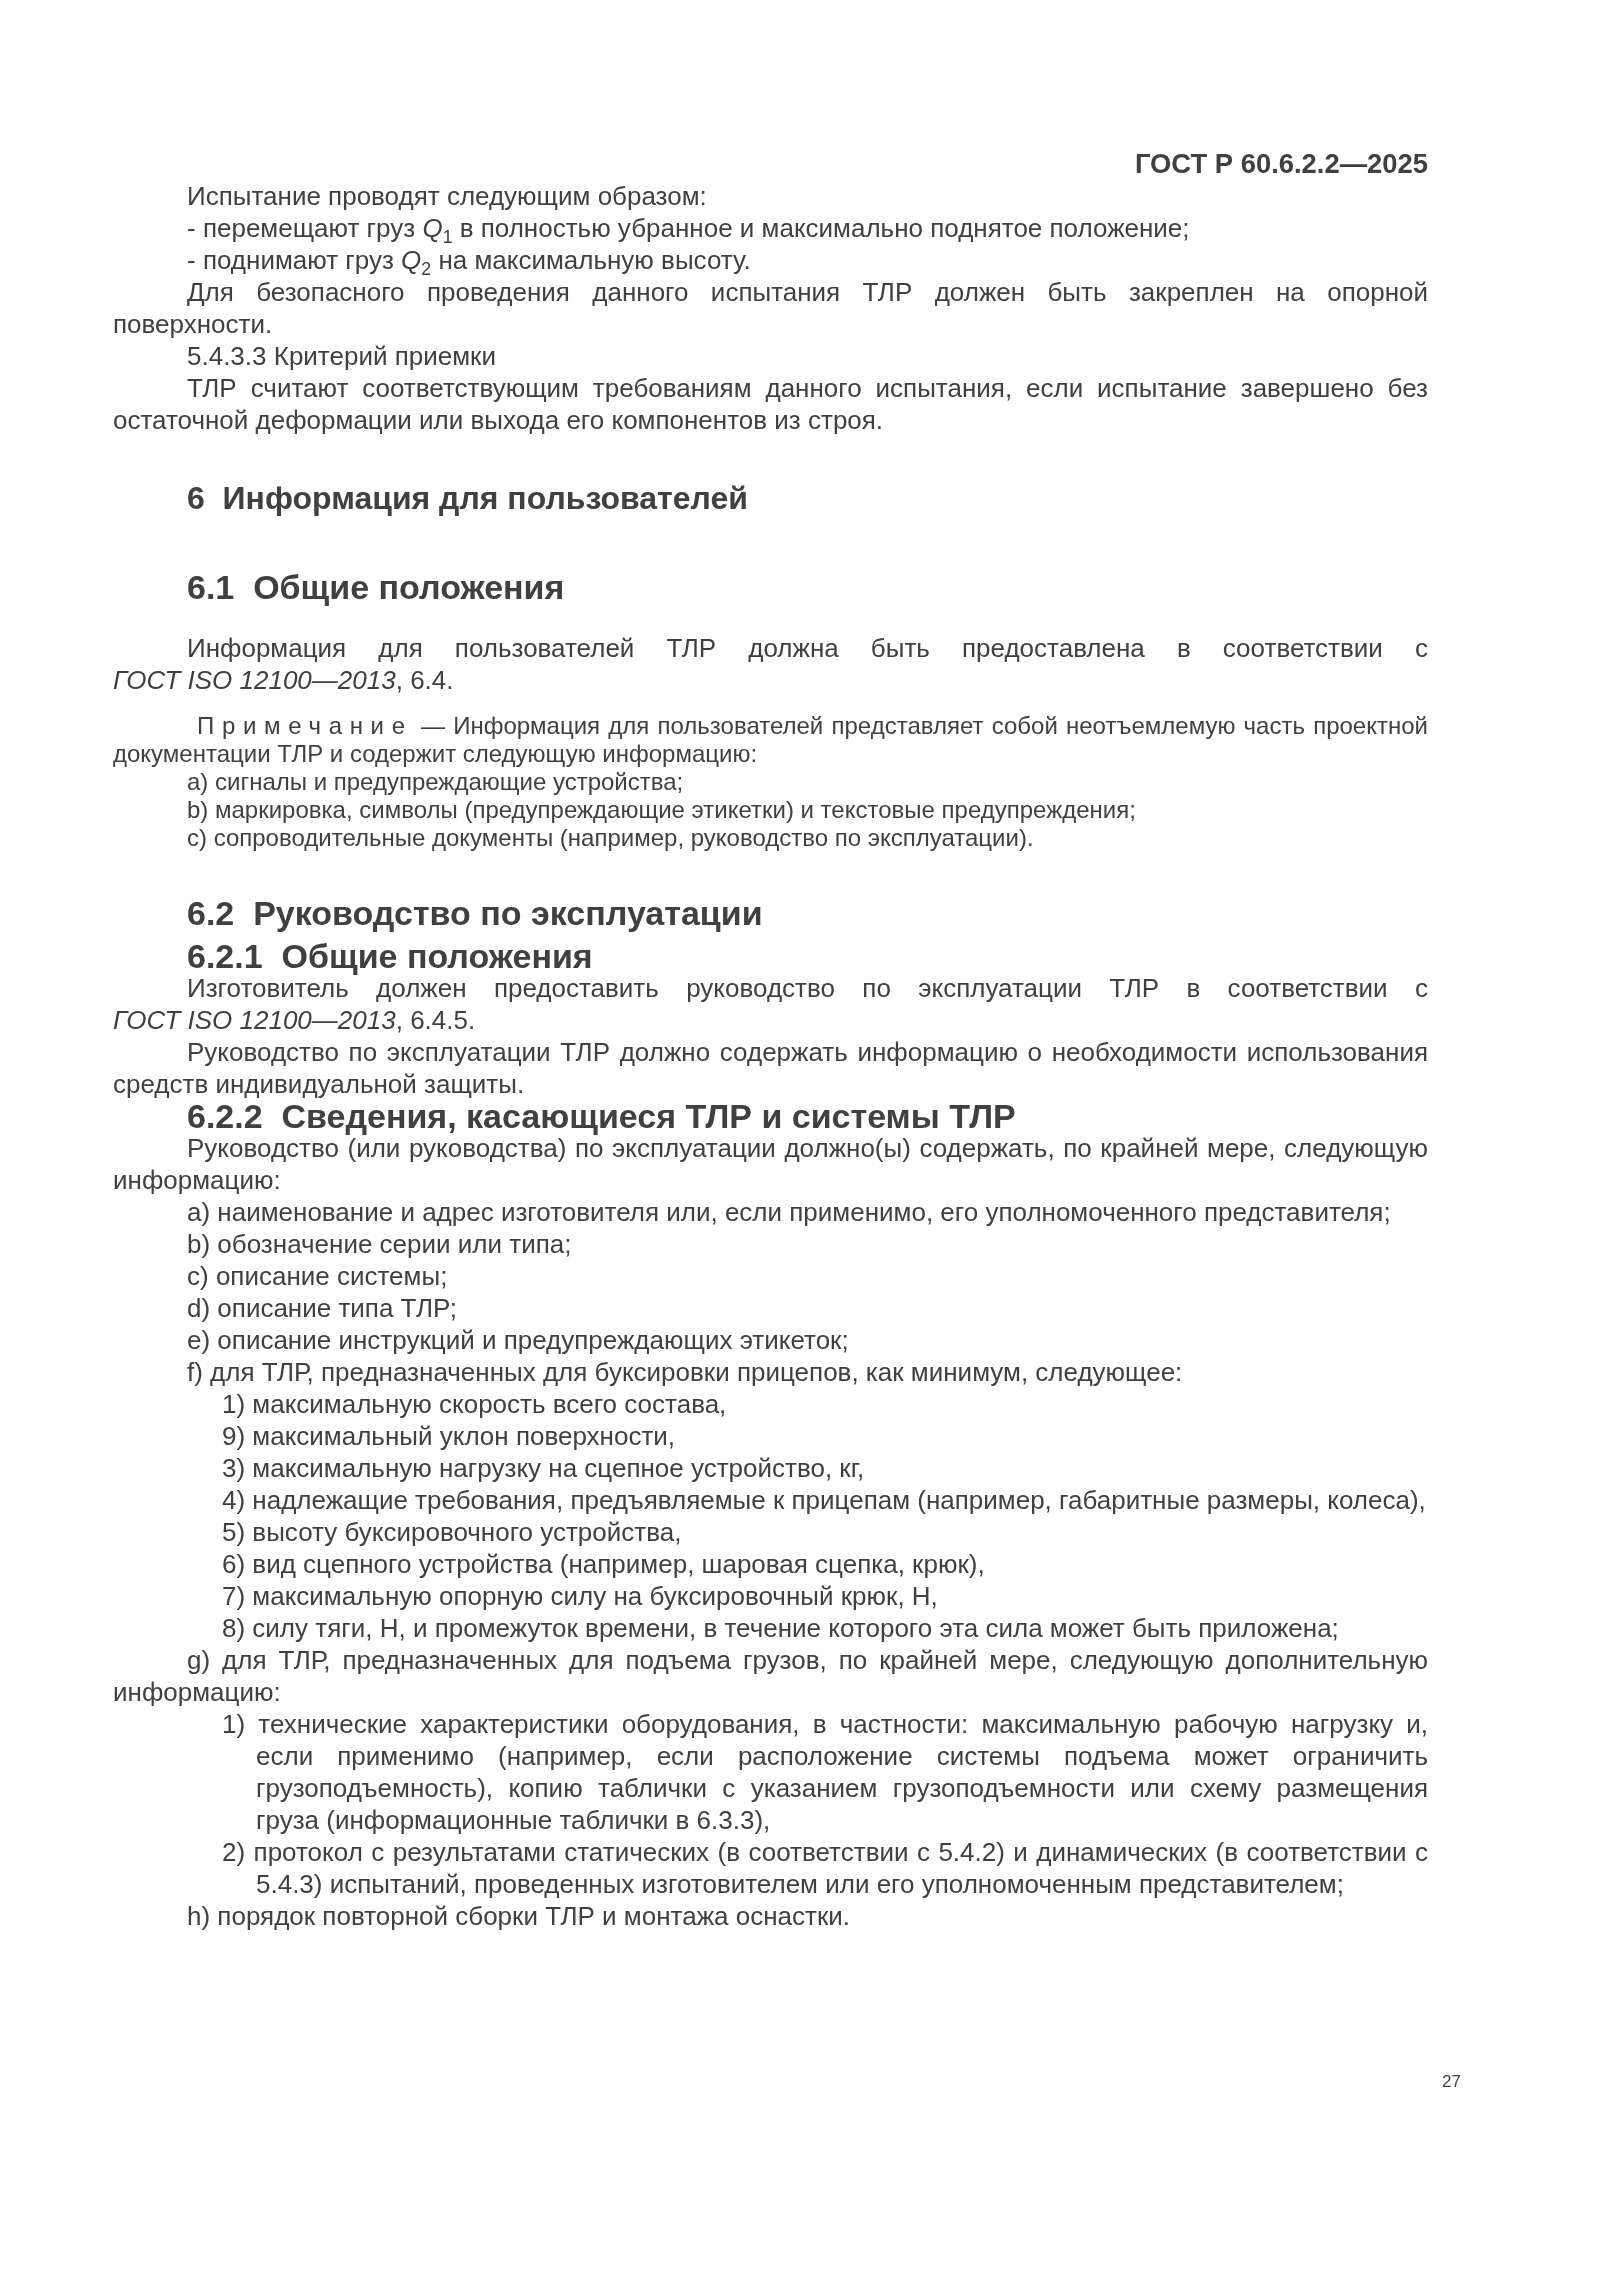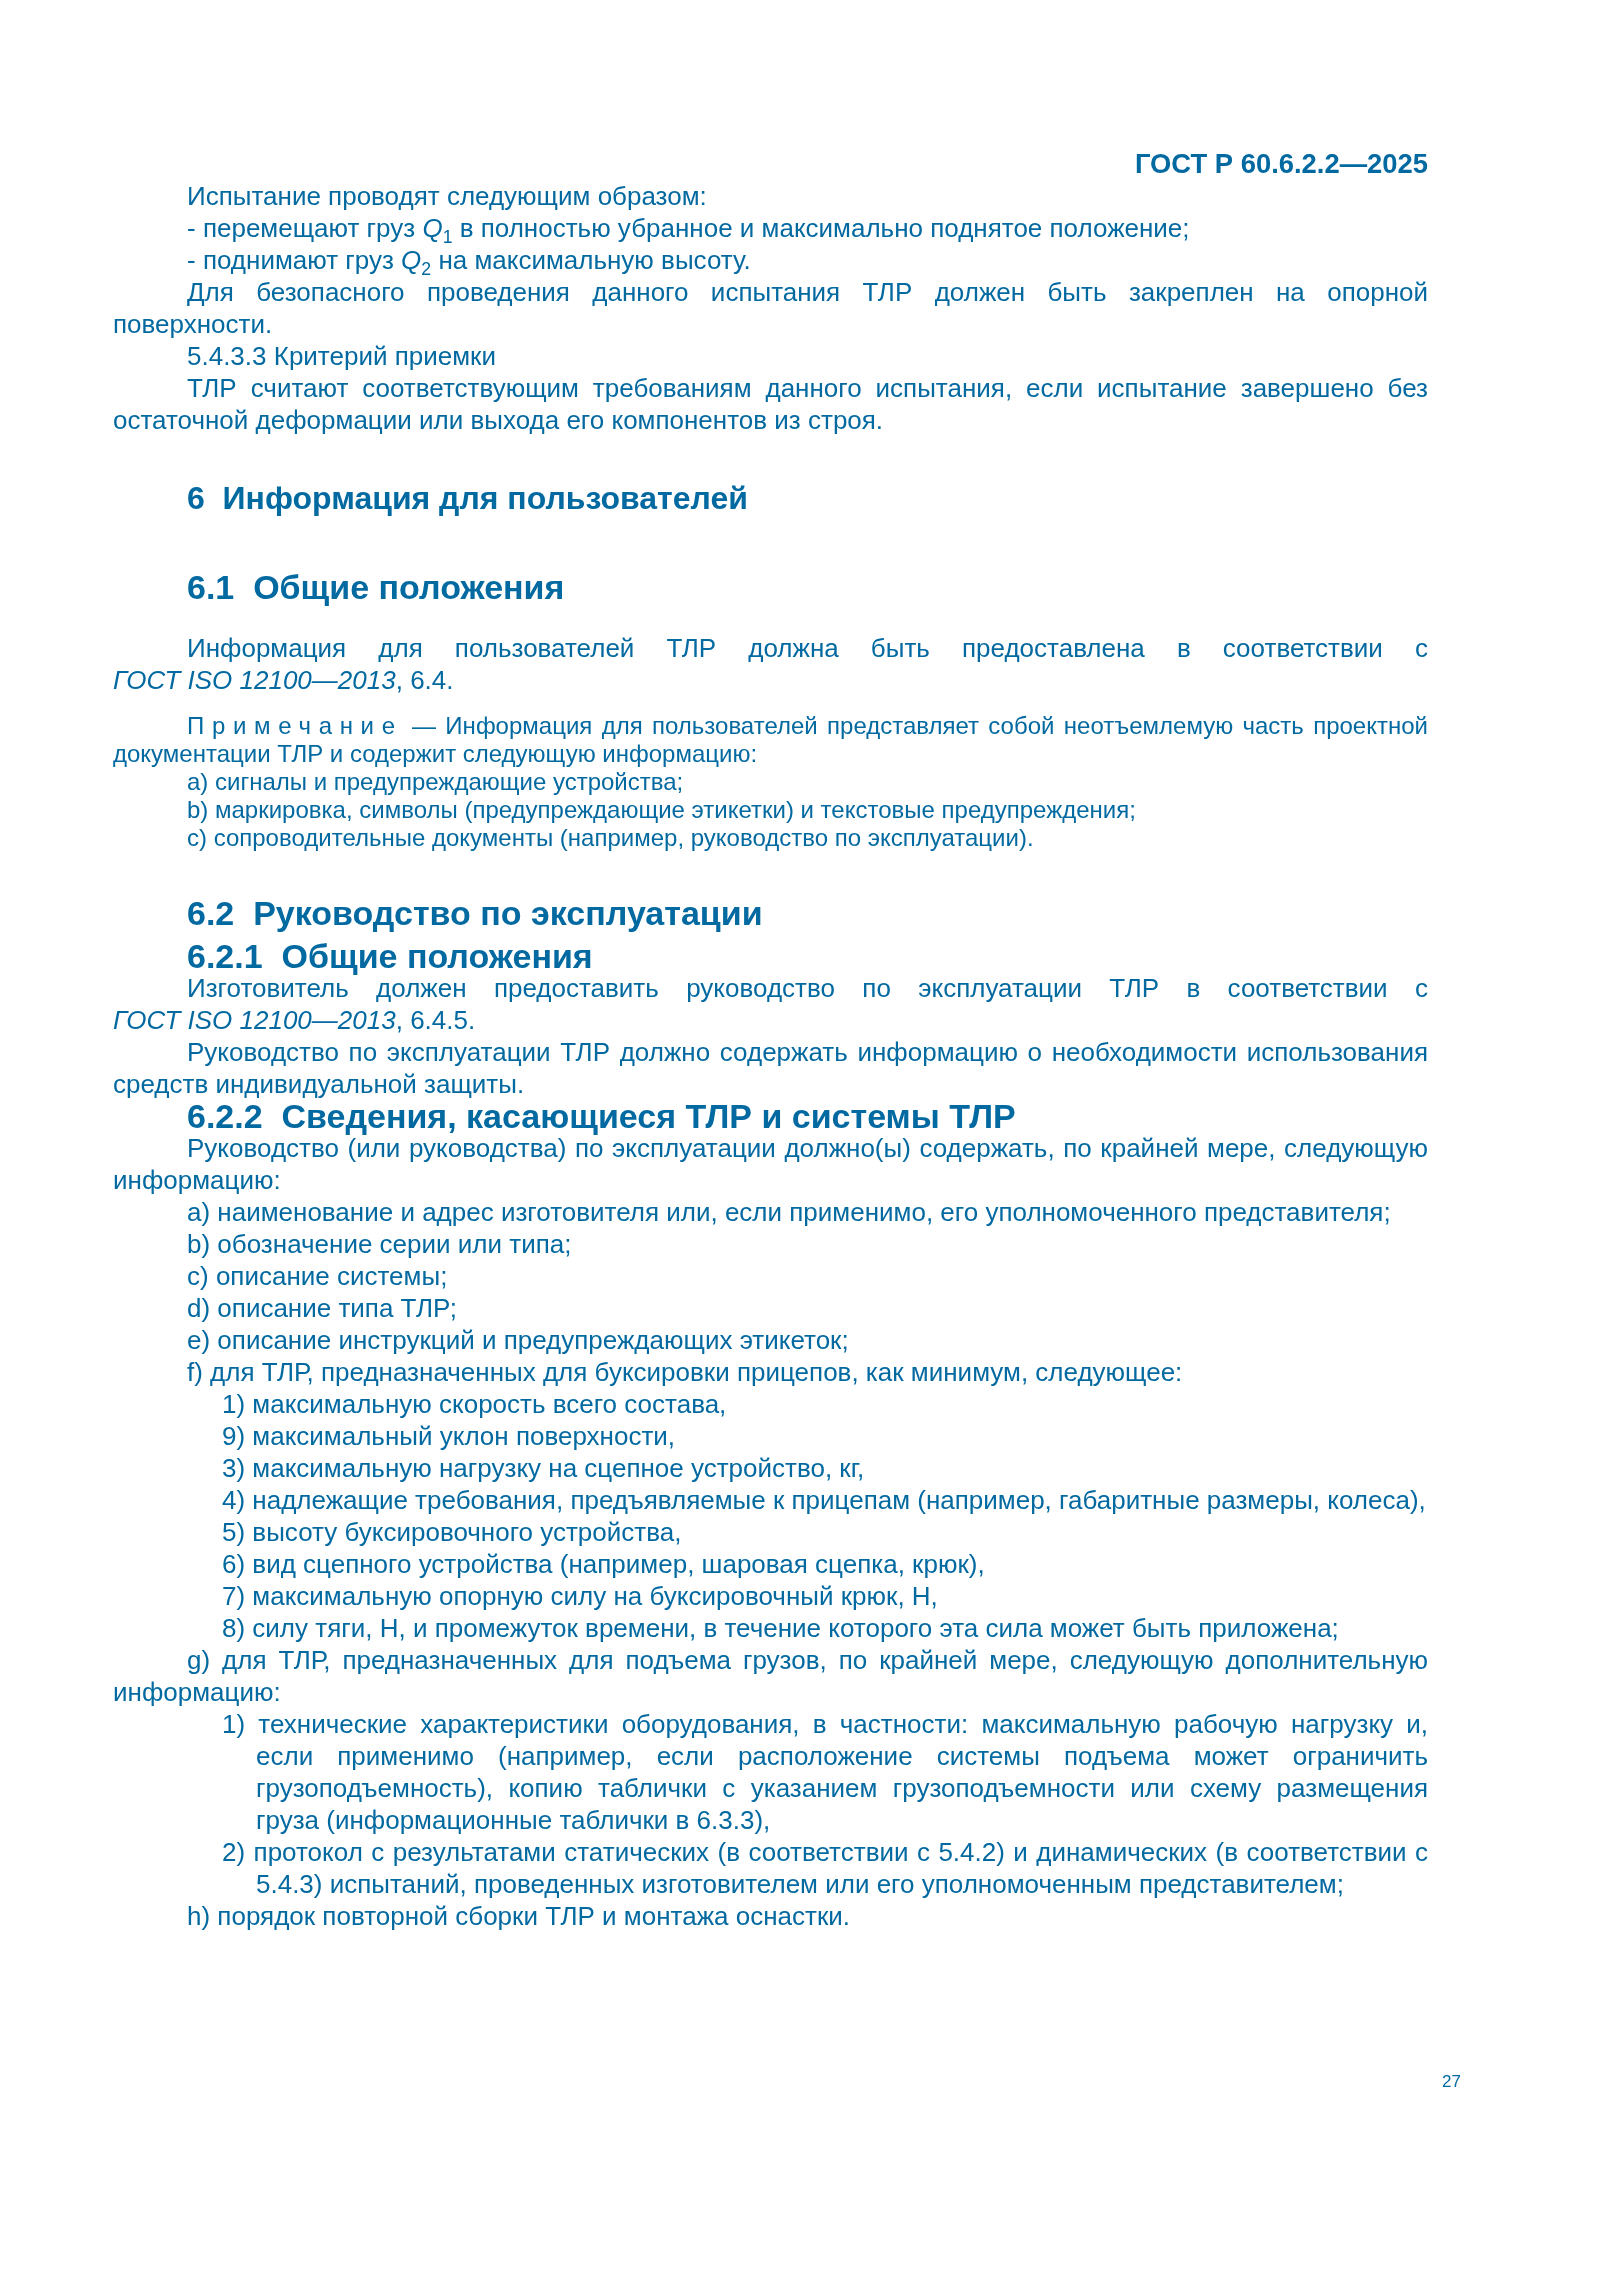--- a/index.html
+++ b/index.html
@@ -7,21 +7,21 @@
     padding: 0;
     background: #ffffff;
   }
   .page {
     position: relative;
     width: 1621px;
     height: 2293px;
     background: #ffffff;
     overflow: hidden;
     font-family: "Liberation Sans", "DejaVu Sans", sans-serif;
-    color: #0369a1;
+    color: #404040;
     -webkit-font-smoothing: antialiased;
   }
   .content {
     position: absolute;
     left: 113px;
     top: 0;
     width: 1315px;
   }
   .doc-code {
     margin-top: 147px;
@@ -57,21 +57,21 @@
   .h2-61 { margin-top: 55px; margin-bottom: 29px; }
   .h2-62 { margin-top: 45px; margin-bottom: 11.8px; }
   .note {
     margin-top: 15.7px;
     font-size: 24px;
   }
   .note p.body {
     font-size: 24px;
     line-height: 28px;
   }
-  .note-label { letter-spacing: 0.32em; }
+  .note-label { letter-spacing: 0.32em; margin-left: 10px; }
   .sub {
     padding-left: 143px;
     text-indent: -34px;
   }
   .gost-ref { white-space: nowrap; margin-top: 35px; }
   .gost-ref .it { font-style: italic; }
   i.var { font-style: italic; }
   sub.var-sub {
     font-size: 0.68em;
     line-height: 0;

